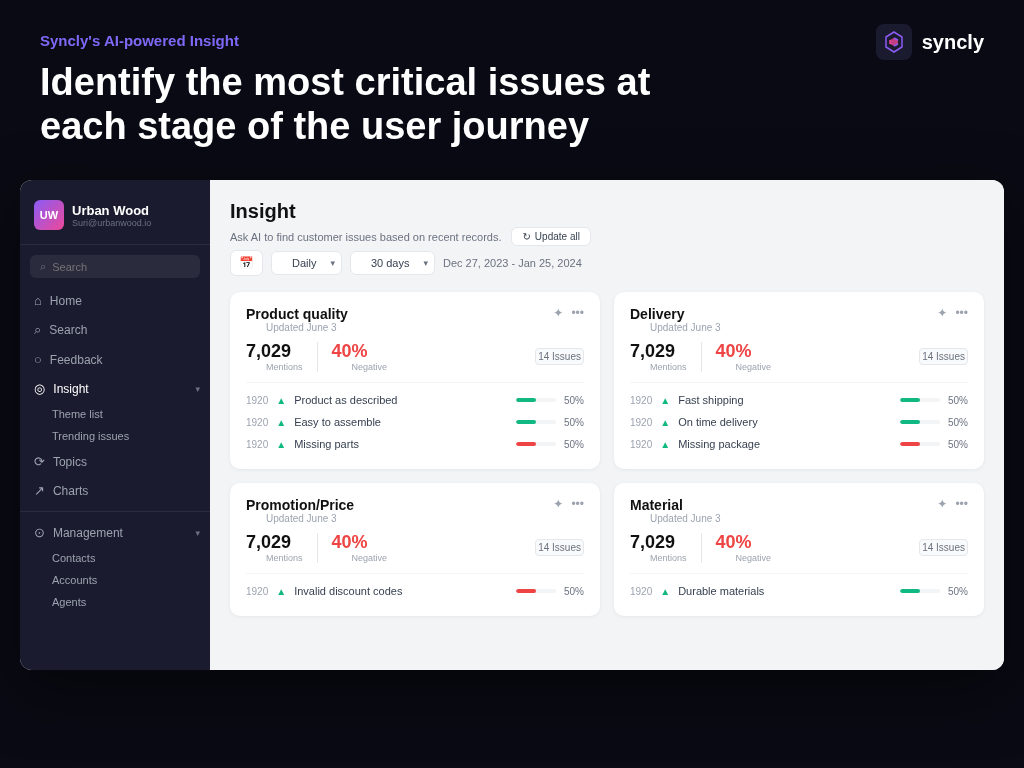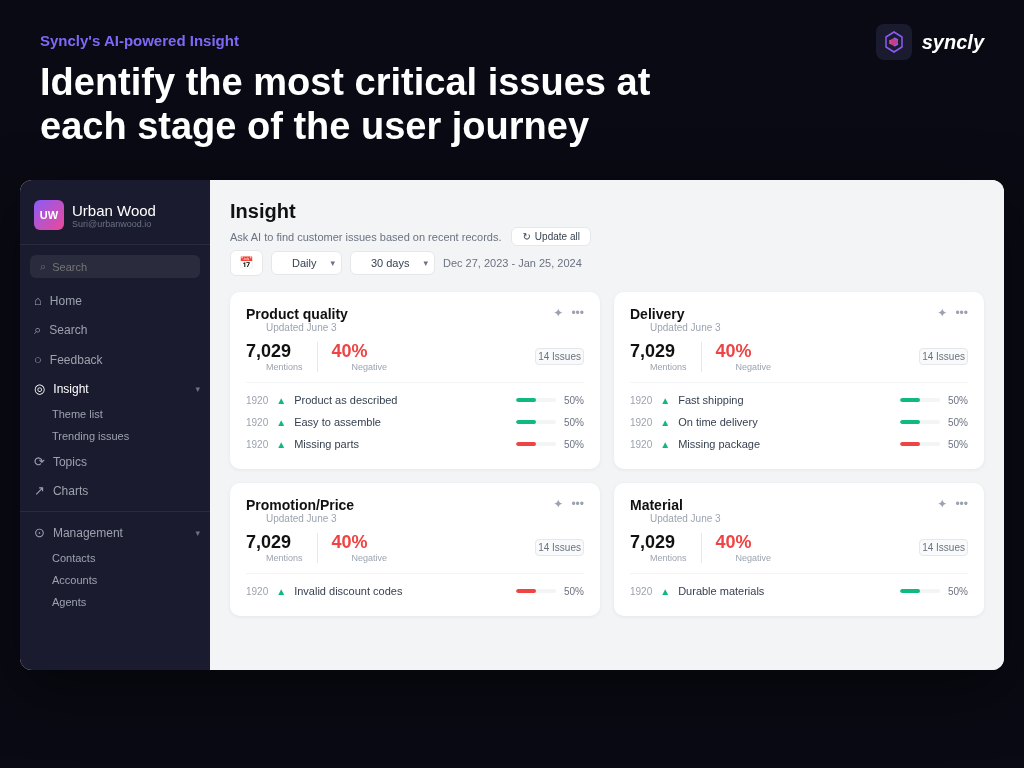--- a/index.html
+++ b/index.html
@@ -18,21 +18,20 @@
       padding: 32px 40px 0 40px;
       position: relative;
     }
     .logo-area {
       position: absolute;
       top: 24px;
       right: 40px;
       display: flex;
       align-items: center;
       gap: 10px;
-      font-style: italic;
     }
     .logo-icon {
       width: 36px;
       height: 36px;
     }
     .logo-text {
       font-size: 20px;
       font-weight: 600;
       color: #fff;
     }
@@ -85,22 +84,22 @@
       border-radius: 6px;
       background: linear-gradient(135deg, #8b5cf6, #ec4899);
       display: flex;
       align-items: center;
       justify-content: center;
       font-size: 11px;
       font-weight: 700;
       color: #fff;
     }
     .user-info-name {
-      font-size: 15px;
-      font-weight: 400;
+      font-size: 13px;
+      font-weight: 700;
       color: #fff;
     }
     .user-info-email {
       font-size: 9px;
       color: #6b7280;
     }
     .sidebar-search {
       margin: 0 10px 8px 10px;
       background: #2a2b3d;
       border-radius: 6px;

